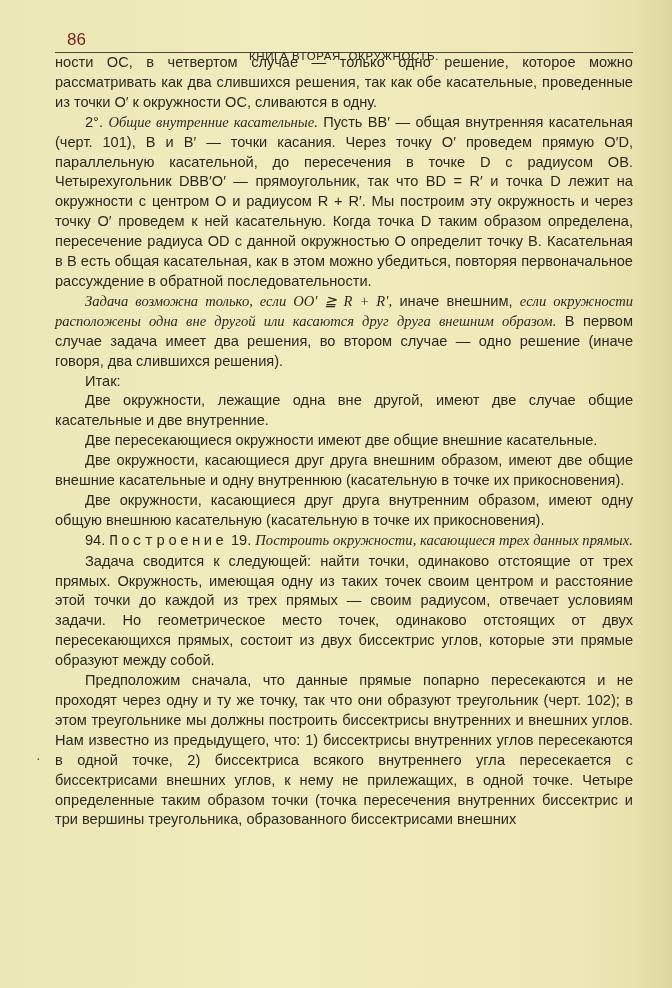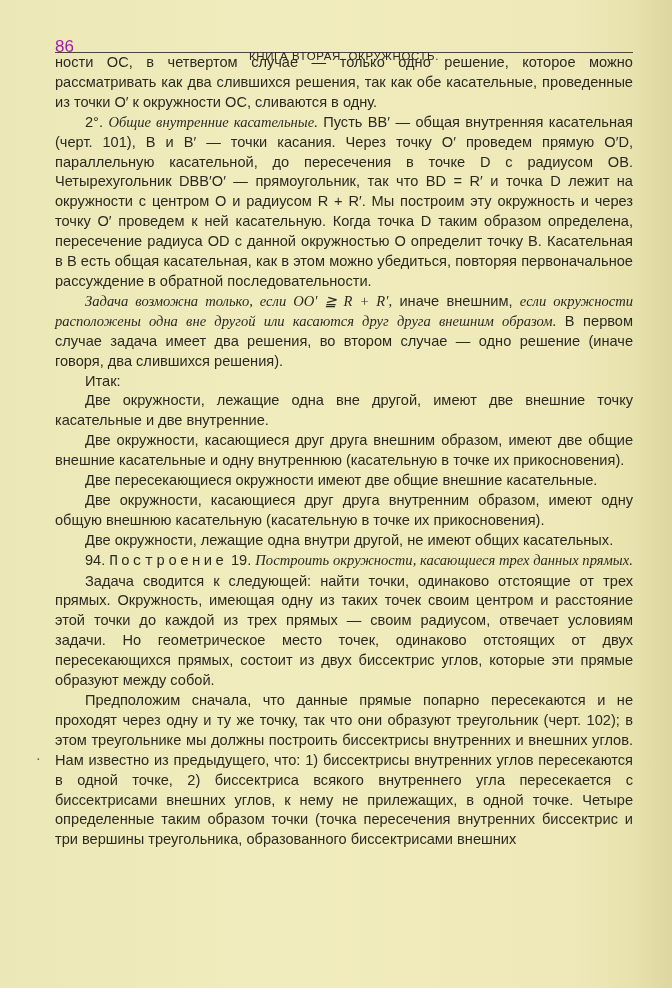--- a/index.html
+++ b/index.html
@@ -5,21 +5,21 @@
   html, body { margin:0; padding:0; }
   body {
     width:672px; height:988px; overflow:hidden;
     background: linear-gradient(90deg, #ece7b6 0%, #f1ecbd 40%, #efe9b9 85%, #e8e2ae 94%, #ddd6a0 100%);
     font-family: "Liberation Serif", "DejaVu Serif", serif;
     color:#2b2a22;
     position:relative;
   }
   .page { position:absolute; left:55px; top:30px; width:578px; }
   .header { position:relative; height:22px; border-bottom:1px solid #4a483c; }
-  .page-num { position:absolute; left:0; top:0; font-family:"Liberation Sans", sans-serif; font-size:17px; color:#a21caf;margin-top:7px; }
+  .page-num { position:absolute; left:12px; top:0; font-family:"Liberation Sans", sans-serif; font-size:17px; color:#7f1d1d; }
   .running-head { position:absolute; left:0; right:0; top:20px; text-align:center; font-size:11.5px; letter-spacing:0.6px; font-family:"Liberation Sans", sans-serif; color:#2a2922; }
   .body { font-family:"Liberation Sans Narrow","Liberation Sans", sans-serif; font-size:14.6px; line-height:19.9px; text-align:justify; }
   .body p { margin:0; }
   .ind { text-indent:30px; }
   i, .it { font-style:italic; font-family:Liberation Serif, serif; }
   .spaced { letter-spacing:3px;font-family:Liberation Mono, monospace; }
   .dot { position:absolute; left:36px; top:752px; font-size:14px; color:#555; }
 </style>
 </head>
 <body>
@@ -31,25 +31,24 @@
   </div>
 
   <div class="body">
     <p>ности OC, в четвертом случае — только одно решение, которое можно рассматривать как два слившихся решения, так как обе касательные, проведенные из точки O′ к окружности OC, сливаются в одну.</p>
 
     <p class="ind"><span>2°. </span><span class="it">Общие внутренние касательные.</span><span> Пусть BB′ — общая внутренняя касательная (черт. 101), B и B′ — точки касания. Через точку O′ проведем прямую O′D, параллельную касательной, до пересечения в точке D с радиусом OB. Четырехугольник DBB′O′ — прямоугольник, так что BD = R′ и точка D лежит на окружности с центром O и радиусом R + R′. Мы построим эту окружность и через точку O′ проведем к ней касательную. Когда точка D таким образом определена, пересечение радиуса OD с данной окружностью O определит точку B. Касательная в B есть общая касательная, как в этом можно убедиться, повторяя первоначальное рассуждение в обратной последовательности.</span></p>
 
     <p class="ind"><span class="it">Задача возможна только, если OO′ ≧ R + R′,</span><span> иначе внешним, </span><span class="it">если окружности расположены одна вне другой или касаются друг друга внешним образом.</span><span> В первом случае задача имеет два решения, во втором случае — одно решение (иначе говоря, два слившихся решения).</span></p>
 
     <p class="ind">Итак:</p>
-    <p class="ind">Две окружности, лежащие одна вне другой, имеют две внешние точку касательные и две внутренние.</p>
+    <p class="ind">Две окружности, лежащие одна вне другой, имеют две случае общие касательные и две внутренние.</p>
+    <p class="ind">Две пересекающиеся окружности имеют две общие внешние касательные.</p>
     <p class="ind">Две окружности, касающиеся друг друга внешним образом, имеют две общие внешние касательные и одну внутреннюю (касательную в точке их прикосновения).</p>
-    <p class="ind">Две пересекающиеся окружности имеют две общие внешние касательные.</p>
     <p class="ind">Две окружности, касающиеся друг друга внутренним образом, имеют одну общую внешнюю касательную (касательную в точке их прикосновения).</p>
-    <p class="ind">Две окружности, лежащие одна внутри другой, не имеют общих касательных.</p>
 
     <p class="ind"><span>94. </span><span class="spaced">Построение</span><span> 19. </span><span class="it">Построить окружности, касающиеся трех данных прямых.</span></p>
 
     <p class="ind">Задача сводится к следующей: найти точки, одинаково отстоящие от трех прямых. Окружность, имеющая одну из таких точек своим центром и расстояние этой точки до каждой из трех прямых — своим радиусом, отвечает условиям задачи. Но геометрическое место точек, одинаково отстоящих от двух пересекающихся прямых, состоит из двух биссектрис углов, которые эти прямые образуют между собой.</p>
     <p class="ind">Предположим сначала, что данные прямые попарно пересекаются и не проходят через одну и ту же точку, так что они образуют треугольник (черт. 102); в этом треугольнике мы должны построить биссектрисы внутренних и внешних углов. Нам известно из предыдущего, что: 1) биссектрисы внутренних углов пересекаются в одной точке, 2) биссектриса всякого внутреннего угла пересекается с биссектрисами внешних углов, к нему не прилежащих, в одной точке. Четыре определенные таким образом точки (точка пересечения внутренних биссектрис и три вершины треугольника, образованного биссектрисами внешних</p>
   </div>
 </div>
 <span class="dot">·</span>
 
 </body></html>

